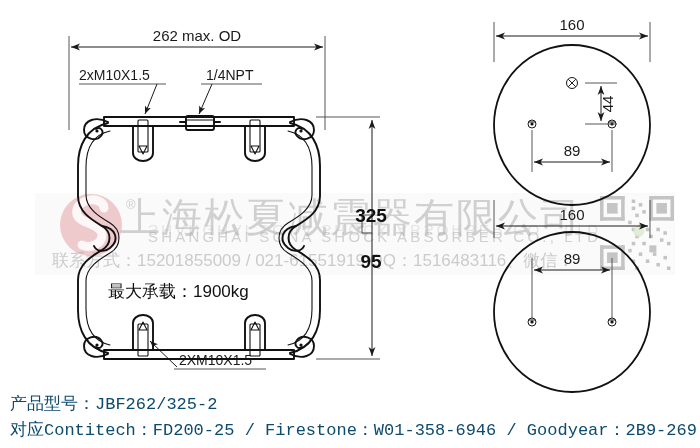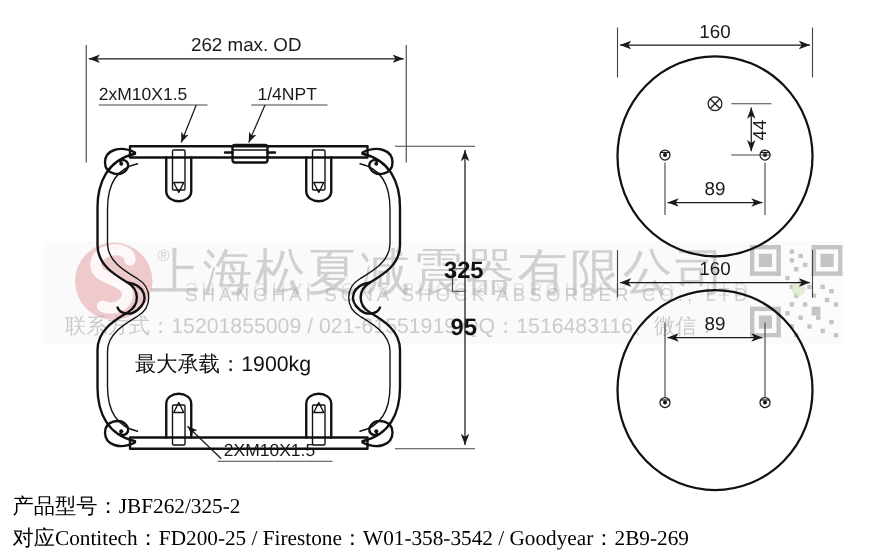--- a/index.html
+++ b/index.html
@@ -159,23 +159,23 @@
     opacity: 0.32;
   }
   
   #caption {
     position: absolute;
     left: 10px;
     top: 392px;
     width: 690px;
   }
   .caption-line {
-    font-family: Liberation Serif, serif;
+    font-family: Liberation Mono, monospace;
     font-size: 17px;
-    color: #000000;
+    color: #0c4a6e;
     line-height: 26px;
     white-space: nowrap;
   }
 </style>
 </head>
 <body>
 
 <div id="page">
 
   <div id="watermark">
@@ -442,16 +442,16 @@
         <line class="thin" x1="532" y1="258" x2="532" y2="318"></line>
         <line class="thin" x1="612" y1="258" x2="612" y2="318"></line>
         <line class="line" x1="534" y1="270" x2="610" y2="270" marker-start="url(#arrL)" marker-end="url(#arrR)"></line>
         <text class="dim-text" x="572" y="264" text-anchor="middle">89</text>
       </g>
     </g>
   </svg>
 
   <div id="caption">
     <div class="caption-line">产品型号：JBF262/325-2</div>
-    <div class="caption-line">对应Contitech：FD200-25 / Firestone：W01-358-3542 / Goodyear：2B9-269</div>
+    <div class="caption-line">对应Contitech：FD200-25 / Firestone：W01-358-6946 / Goodyear：2B9-269</div>
   </div>
 
 </div>
 
 </body></html>

